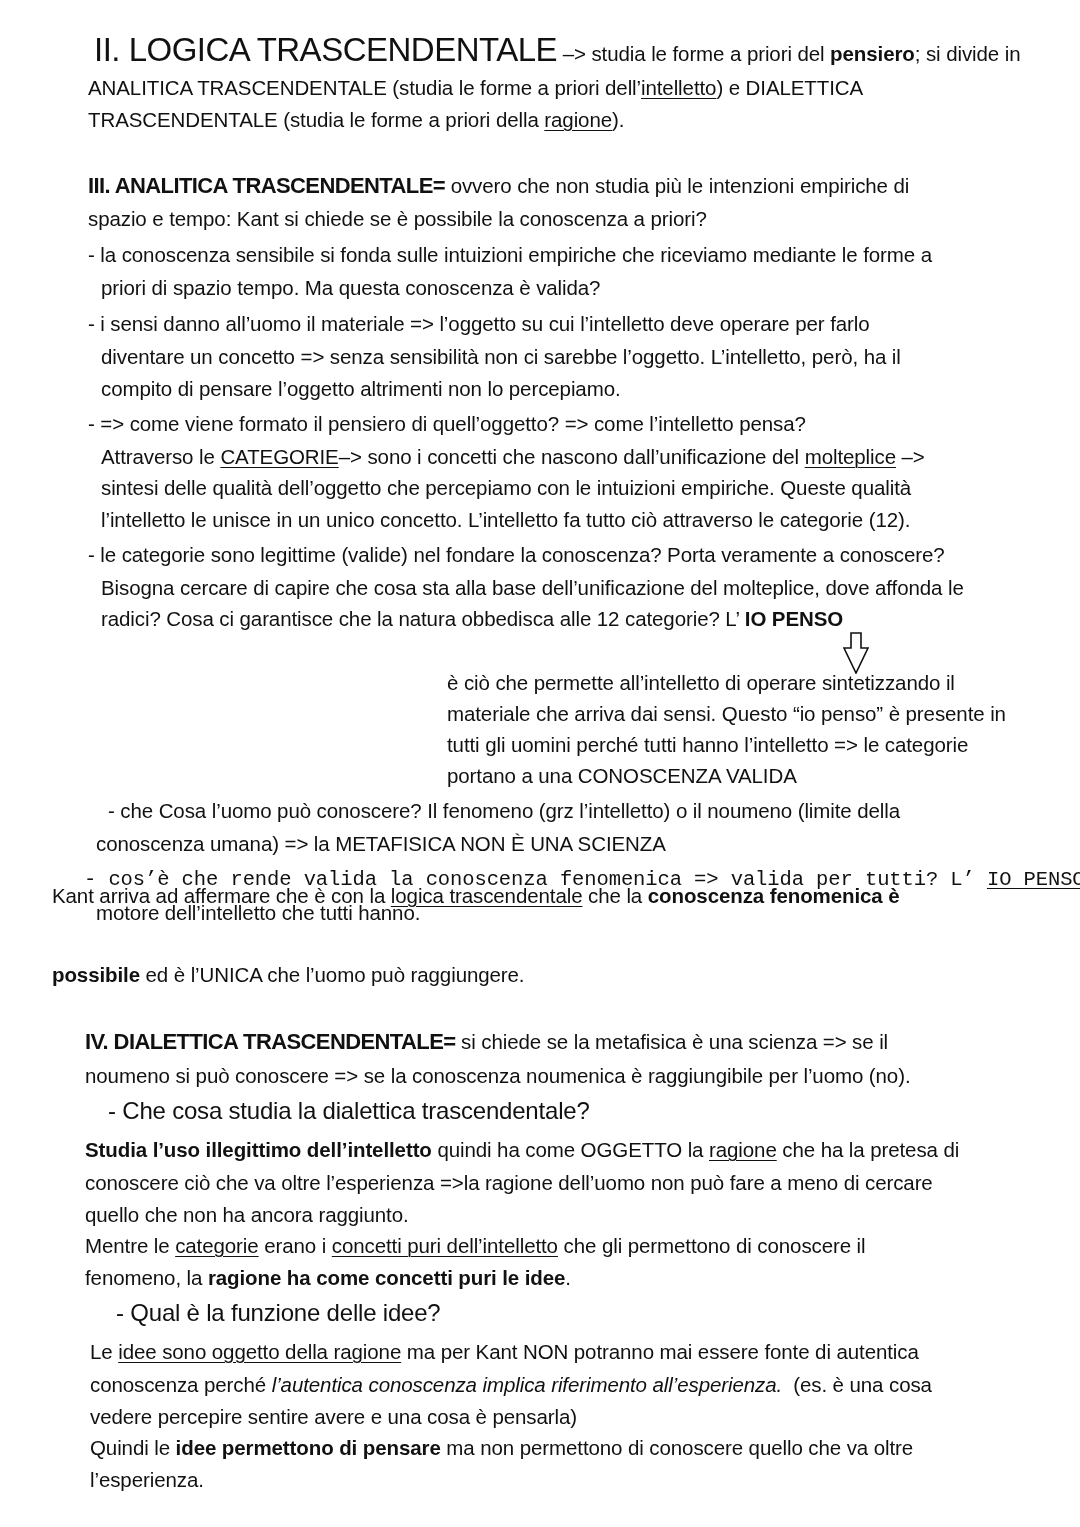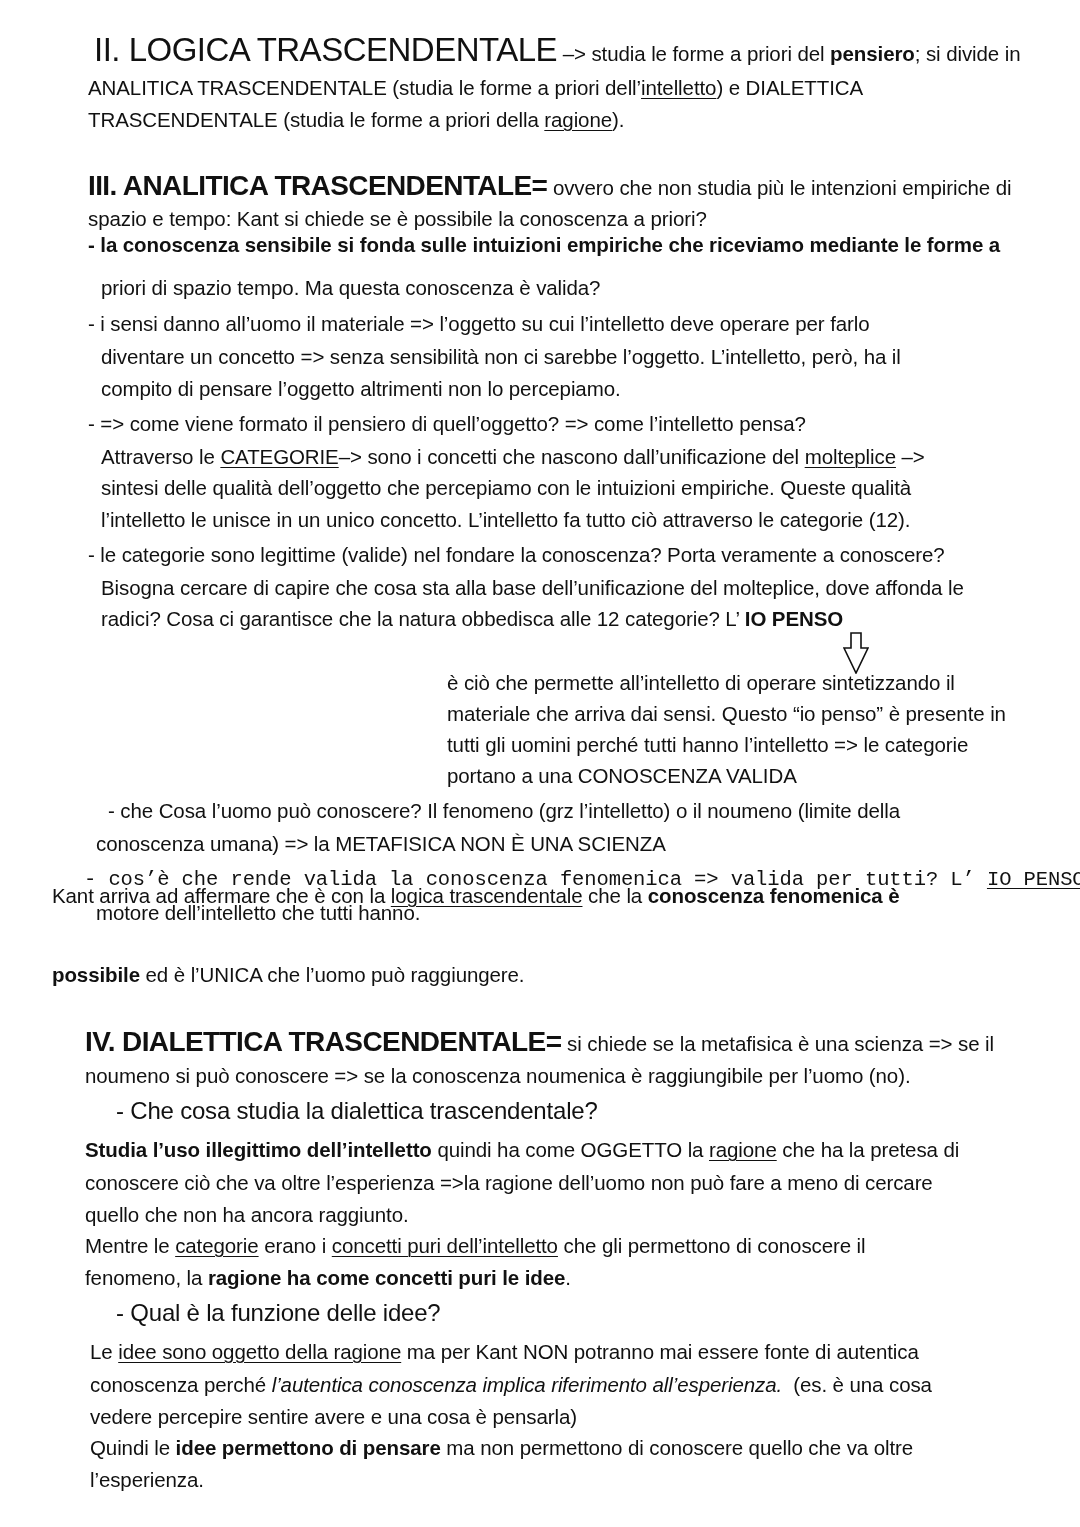--- a/index.html
+++ b/index.html
@@ -20,21 +20,21 @@
       white-space: nowrap;
       font-size: 20.5px;
       line-height: 28px;
       letter-spacing: -0.1px;
     }
     .title-big {
       font-size: 33px;
       letter-spacing: -0.5px;
       margin-left: 44px;
     }
-    .h3 { font-weight: bold; font-size: 28px; letter-spacing: -0.6px; }
+    .h3 { font-weight: bold; font-size: 22px; letter-spacing: -0.6px; }
     .q { font-size: 24px; letter-spacing: -0.2px; }
     b { font-weight: bold; }
     u { text-decoration: underline; text-underline-offset: 3px; text-decoration-thickness: 1px; }
     i { font-style: italic; }
     .arrow-down {
       position: absolute;
       left: 843px;
       top: 632px;
       width: 26px;
       height: 42px;
@@ -53,21 +53,21 @@
   </div>
   <div class="line" style="left:88px; top:106px;">
     <span>TRASCENDENTALE (studia le forme a priori della </span><u>ragione</u><span>).</span>
   </div>
 
   <div class="line" style="left:88px; top:172px;">
     <span class="h3">III. ANALITICA TRASCENDENTALE=</span><span> ovvero che non studia più le intenzioni empiriche di</span>
   </div>
   <div class="line" style="left:88px; top:205px;">spazio e tempo: Kant si chiede se è possibile la conoscenza a priori?</div>
 
-  <div class="line" style="left:88px; top:231px;font-weight:bold;">- la conoscenza sensibile si fonda sulle intuizioni empiriche che riceviamo mediante le forme a</div>
+  <div class="line" style="left:88px; top:241px;">- la conoscenza sensibile si fonda sulle intuizioni empiriche che riceviamo mediante le forme a</div>
   <div class="line" style="left:101px; top:274px;">priori di spazio tempo. Ma questa conoscenza è valida?</div>
 
   <div class="line" style="left:88px; top:310px;">- i sensi danno all’uomo il materiale =&gt; l’oggetto su cui l’intelletto deve operare per farlo</div>
   <div class="line" style="left:101px; top:343px;">diventare un concetto =&gt; senza sensibilità non ci sarebbe l’oggetto. L’intelletto, però, ha il</div>
   <div class="line" style="left:101px; top:375px;">compito di pensare l’oggetto altrimenti non lo percepiamo.</div>
 
   <div class="line" style="left:88px; top:410px;">- =&gt; come viene formato il pensiero di quell’oggetto? =&gt; come l’intelletto pensa?</div>
   <div class="line" style="left:101px; top:443px;">
     <span>Attraverso le </span><u>CATEGORIE</u><span>–&gt; sono i concetti che nascono dall’unificazione del </span><u>molteplice</u><span> –&gt;</span>
   </div>
@@ -101,21 +101,21 @@
     <span>Kant arriva ad affermare che è con la </span><u>logica trascendentale</u><span> che la </span><b>conoscenza fenomenica è</b>
   </div>
   <div class="line" style="left:52px; top:961px;">
     <b>possibile</b><span> ed è l’UNICA che l’uomo può raggiungere.</span>
   </div>
 
   <div class="line" style="left:85px; top:1028px;">
     <span class="h3">IV. DIALETTICA TRASCENDENTALE=</span><span> si chiede se la metafisica è una scienza =&gt; se il</span>
   </div>
   <div class="line" style="left:85px; top:1062px;">noumeno si può conoscere =&gt; se la conoscenza noumenica è raggiungibile per l’uomo (no).</div>
-  <div class="line q" style="left:116px; top:1095px; line-height:32px;">- Che cosa studia la dialettica trascendentale?</div>
+  <div class="line q" style="left:108px; top:1095px; line-height:32px;">- Che cosa studia la dialettica trascendentale?</div>
 
   <div class="line" style="left:85px; top:1136px;">
     <b>Studia l’uso illegittimo dell’intelletto</b><span> quindi ha come OGGETTO la </span><u>ragione</u><span> che ha la pretesa di</span>
   </div>
   <div class="line" style="left:85px; top:1169px;">conoscere ciò che va oltre l’esperienza =&gt;la ragione dell’uomo non può fare a meno di cercare</div>
   <div class="line" style="left:85px; top:1201px;">quello che non ha ancora raggiunto.</div>
 
   <div class="line" style="left:85px; top:1232px;">
     <span>Mentre le </span><u>categorie</u><span> erano i </span><u>concetti puri dell’intelletto</u><span> che gli permettono di conoscere il</span>
   </div>

